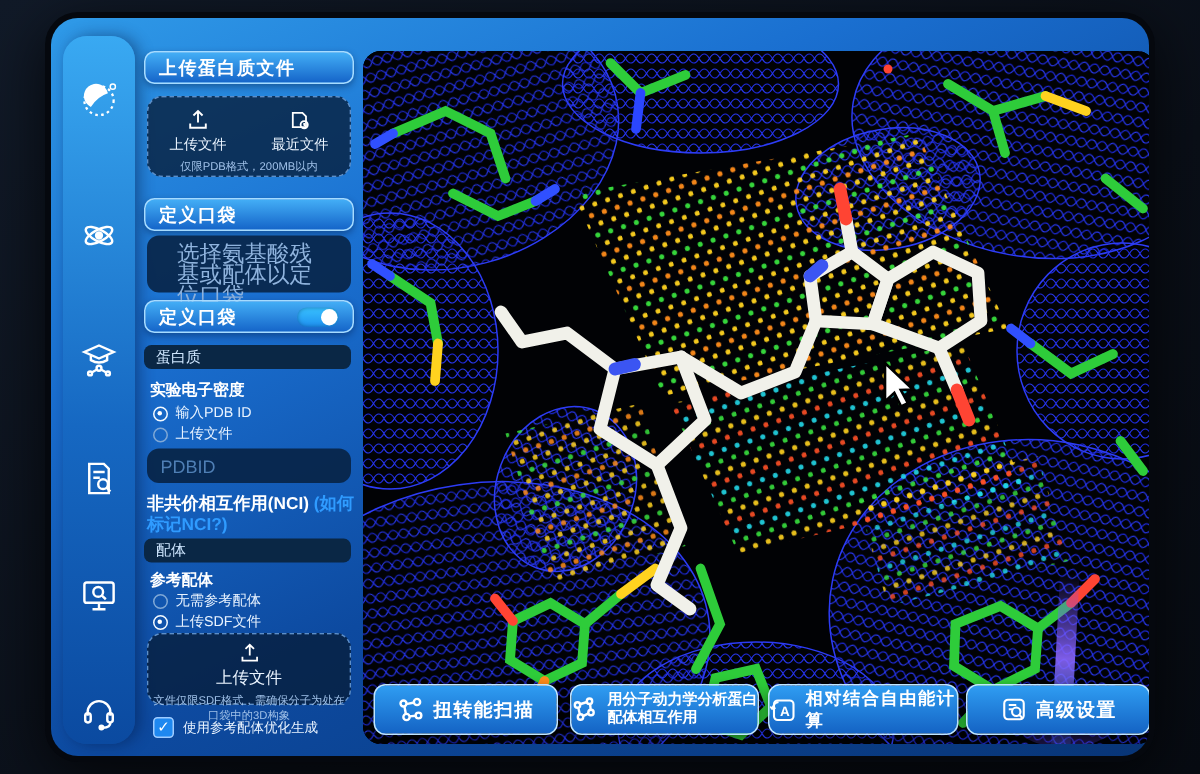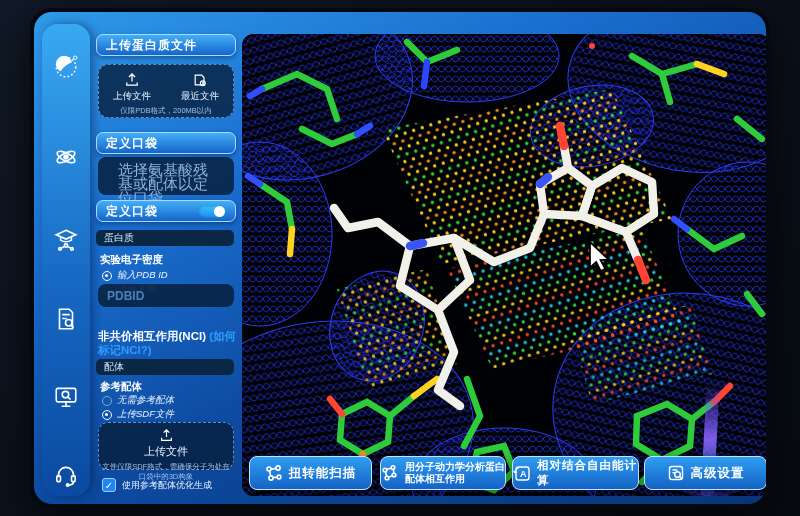--- a/index.html
+++ b/index.html
@@ -39,21 +39,21 @@
     background:linear-gradient(180deg,#39c2ff,#1e90f0); position:relative; cursor:pointer;
     box-shadow:inset 0 0 3px rgba(0,40,90,.5); }
   .toggle .knob { position:absolute; right:1px; top:1px; width:11px; height:11px; border-radius:50%; background:#fff; }
   .tag { position:absolute; left:0; width:138px; height:16px; border-radius:5px;
     background:#0a2745; color:#cfe7ff; font-size:10px; display:flex; align-items:center; padding:0 8px; }
   .lbl { position:absolute; left:4px; color:#fff; font-size:10.5px; font-weight:bold; }
   .radio-row { position:absolute; left:6px; display:flex; align-items:center; gap:5px; cursor:pointer; }
   .radio { width:10px; height:10px; border-radius:50%; border:1.5px solid #7fa8d6; position:relative; }
   .radio.sel { border-color:#f4faff; }
   .radio.sel .dot { position:absolute; left:2px; top:2px; width:3px; height:3px; border-radius:50%; background:#fff; }
-  .radio-lbl { font-size:9.5px; color:#e8f3ff;font-style:italic; }
+  .radio-lbl { font-size:9.5px; color:#e8f3ff; }
   .inp { position:absolute; left:2px; width:136px; height:23px; border-radius:8px; border:none;
     background:rgba(8,36,70,.92); color:#cfe2ff; font-size:12px; padding:0 9px; outline:none; }
   .inp::placeholder { color:#4f7fb5; }
   .nci { position:absolute; left:2px; width:138px; font-size:11.5px; font-weight:bold;
     color:#fff; line-height:14px; }
   .nci a { color:#2f9bff; text-decoration:none; cursor:pointer; }
   .sdf-box-inner { display:flex; flex-direction:column; align-items:center; padding-top:5px; }
   .sdf-box-inner svg { width:15px; height:15px; }
   .sdf-up-lbl { font-size:11px; color:#eaf4ff; margin-top:1px; }
   .chk-row { position:absolute; left:6px; display:flex; align-items:center; gap:6px; cursor:pointer; }
@@ -184,21 +184,21 @@
       <span class="radio sel">
               <span class="dot"></span>
             </span>
       <span class="radio-lbl">输入PDB ID</span>
     </div>
     <div class="radio-row" style="top:271px">
       <span class="radio"></span>
       <span class="radio-lbl">上传文件</span>
     </div>
 
-    <input class="inp" style="top: 272px; font-weight: bold;" placeholder="PDBID">
+    <input class="inp" style="top: 287px;" placeholder="PDBID">
 
     <div class="nci" style="top:317px">
       <span>非共价相互作用(NCI) </span><a>(如何标记NCI?)</a>
     </div>
 
     <div class="tag" style="top:347px">
       <span>配体</span>
     </div>
 
     <div class="lbl" style="top:368px">参考配体</div>

